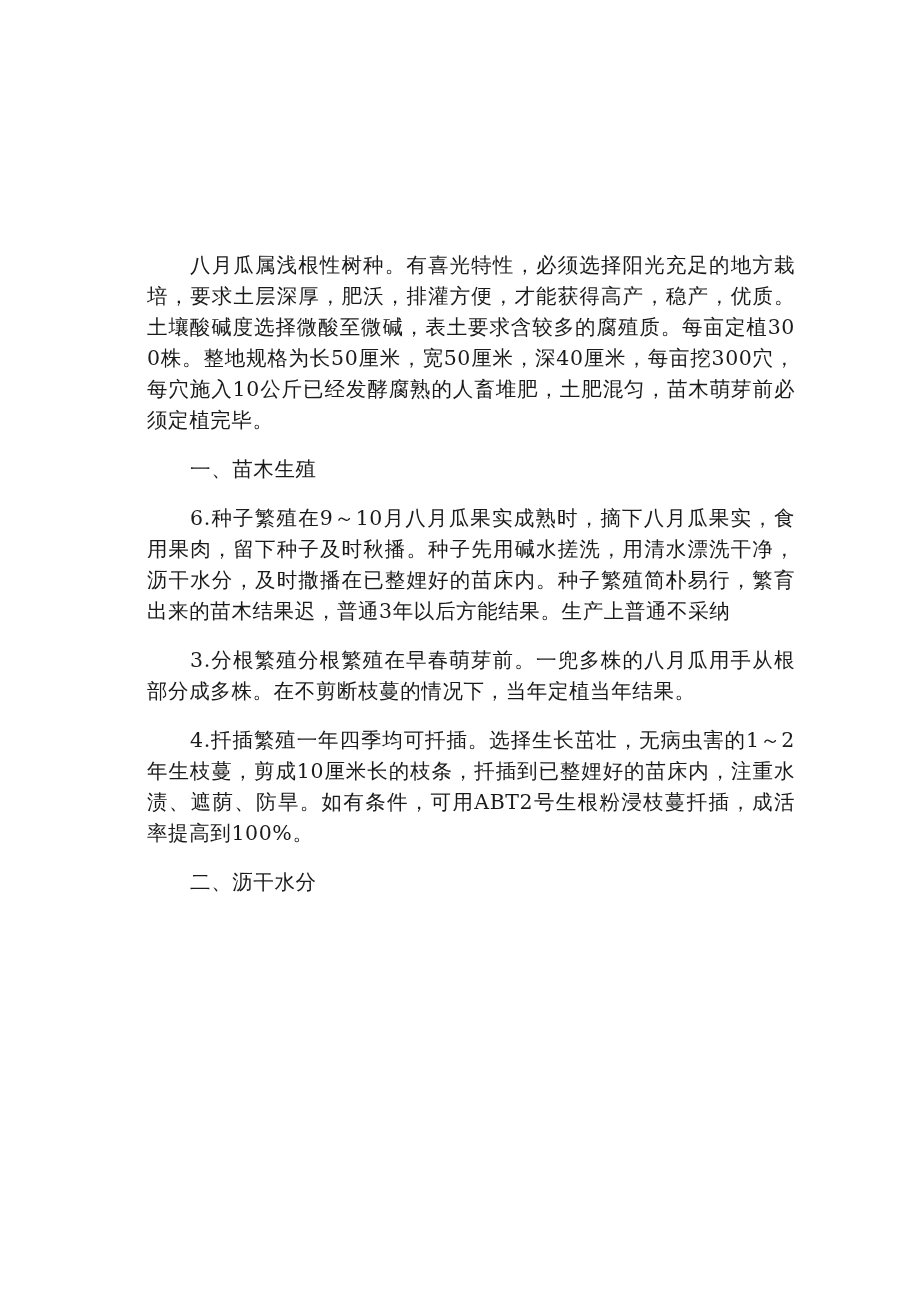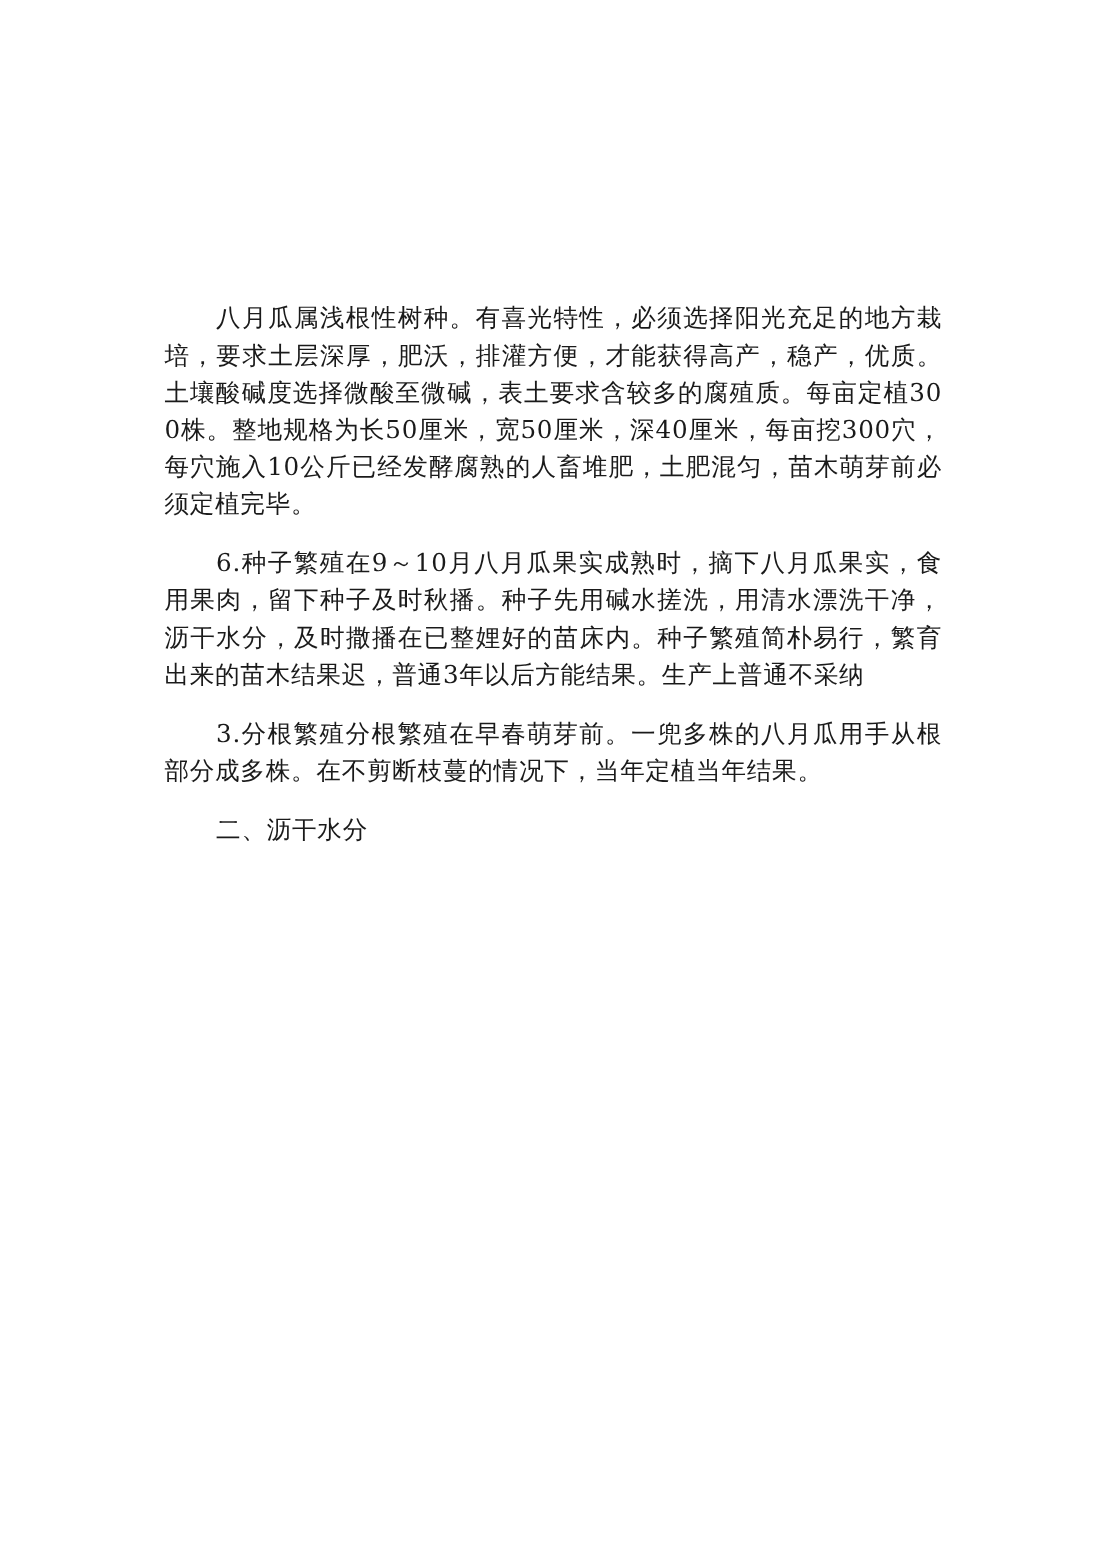--- a/index.html
+++ b/index.html
@@ -8,21 +8,21 @@
       background: #ffffff;
     }
     body {
       width: 920px;
       height: 1302px;
       position: relative;
       overflow: hidden;
     }
     .page {
       position: absolute;
-      left: 137px;
+      left: 147px;
       top: 250px;
       width: 648px;
       font-family: "DejaVu Serif", "Liberation Serif", serif;
       font-size: 20.5px;
       line-height: 31px;
       color: #1a1a1a;
       letter-spacing: 0.6px;
     }
     .para {
       margin: 0 0 18px 0;
@@ -36,16 +36,18 @@
       text-indent: 2.1em;
       font-weight: normal;
       font-size: 20.5px;
     }
   </style>
 </head>
 <body>
 
 <div class="page">
   <p class="para">八月瓜属浅根性树种。有喜光特性，必须选择阳光充足的地方栽培，要求土层深厚，肥沃，排灌方便，才能获得高产，稳产，优质。土壤酸碱度选择微酸至微碱，表土要求含较多的腐殖质。每亩定植300株。整地规格为长50厘米，宽50厘米，深40厘米，每亩挖300穴，每穴施入10公斤已经发酵腐熟的人畜堆肥，土肥混匀，苗木萌芽前必须定植完毕。</p>
+  <p class="heading">一、苗木生殖</p>
   <p class="para">6.种子繁殖在9～10月八月瓜果实成熟时，摘下八月瓜果实，食用果肉，留下种子及时秋播。种子先用碱水搓洗，用清水漂洗干净，沥干水分，及时撒播在已整娌好的苗床内。种子繁殖简朴易行，繁育出来的苗木结果迟，普通3年以后方能结果。生产上普通不采纳</p>
   <p class="para">3.分根繁殖分根繁殖在早春萌芽前。一兜多株的八月瓜用手从根部分成多株。在不剪断枝蔓的情况下，当年定植当年结果。</p>
+  <p class="para">4.扦插繁殖一年四季均可扦插。选择生长茁壮，无病虫害的1～2年生枝蔓，剪成10厘米长的枝条，扦插到已整娌好的苗床内，注重水渍、遮荫、防旱。如有条件，可用ABT2号生根粉浸枝蔓扦插，成活率提高到100%。</p>
   <p class="heading">二、沥干水分</p>
 </div>
 
 </body></html>

